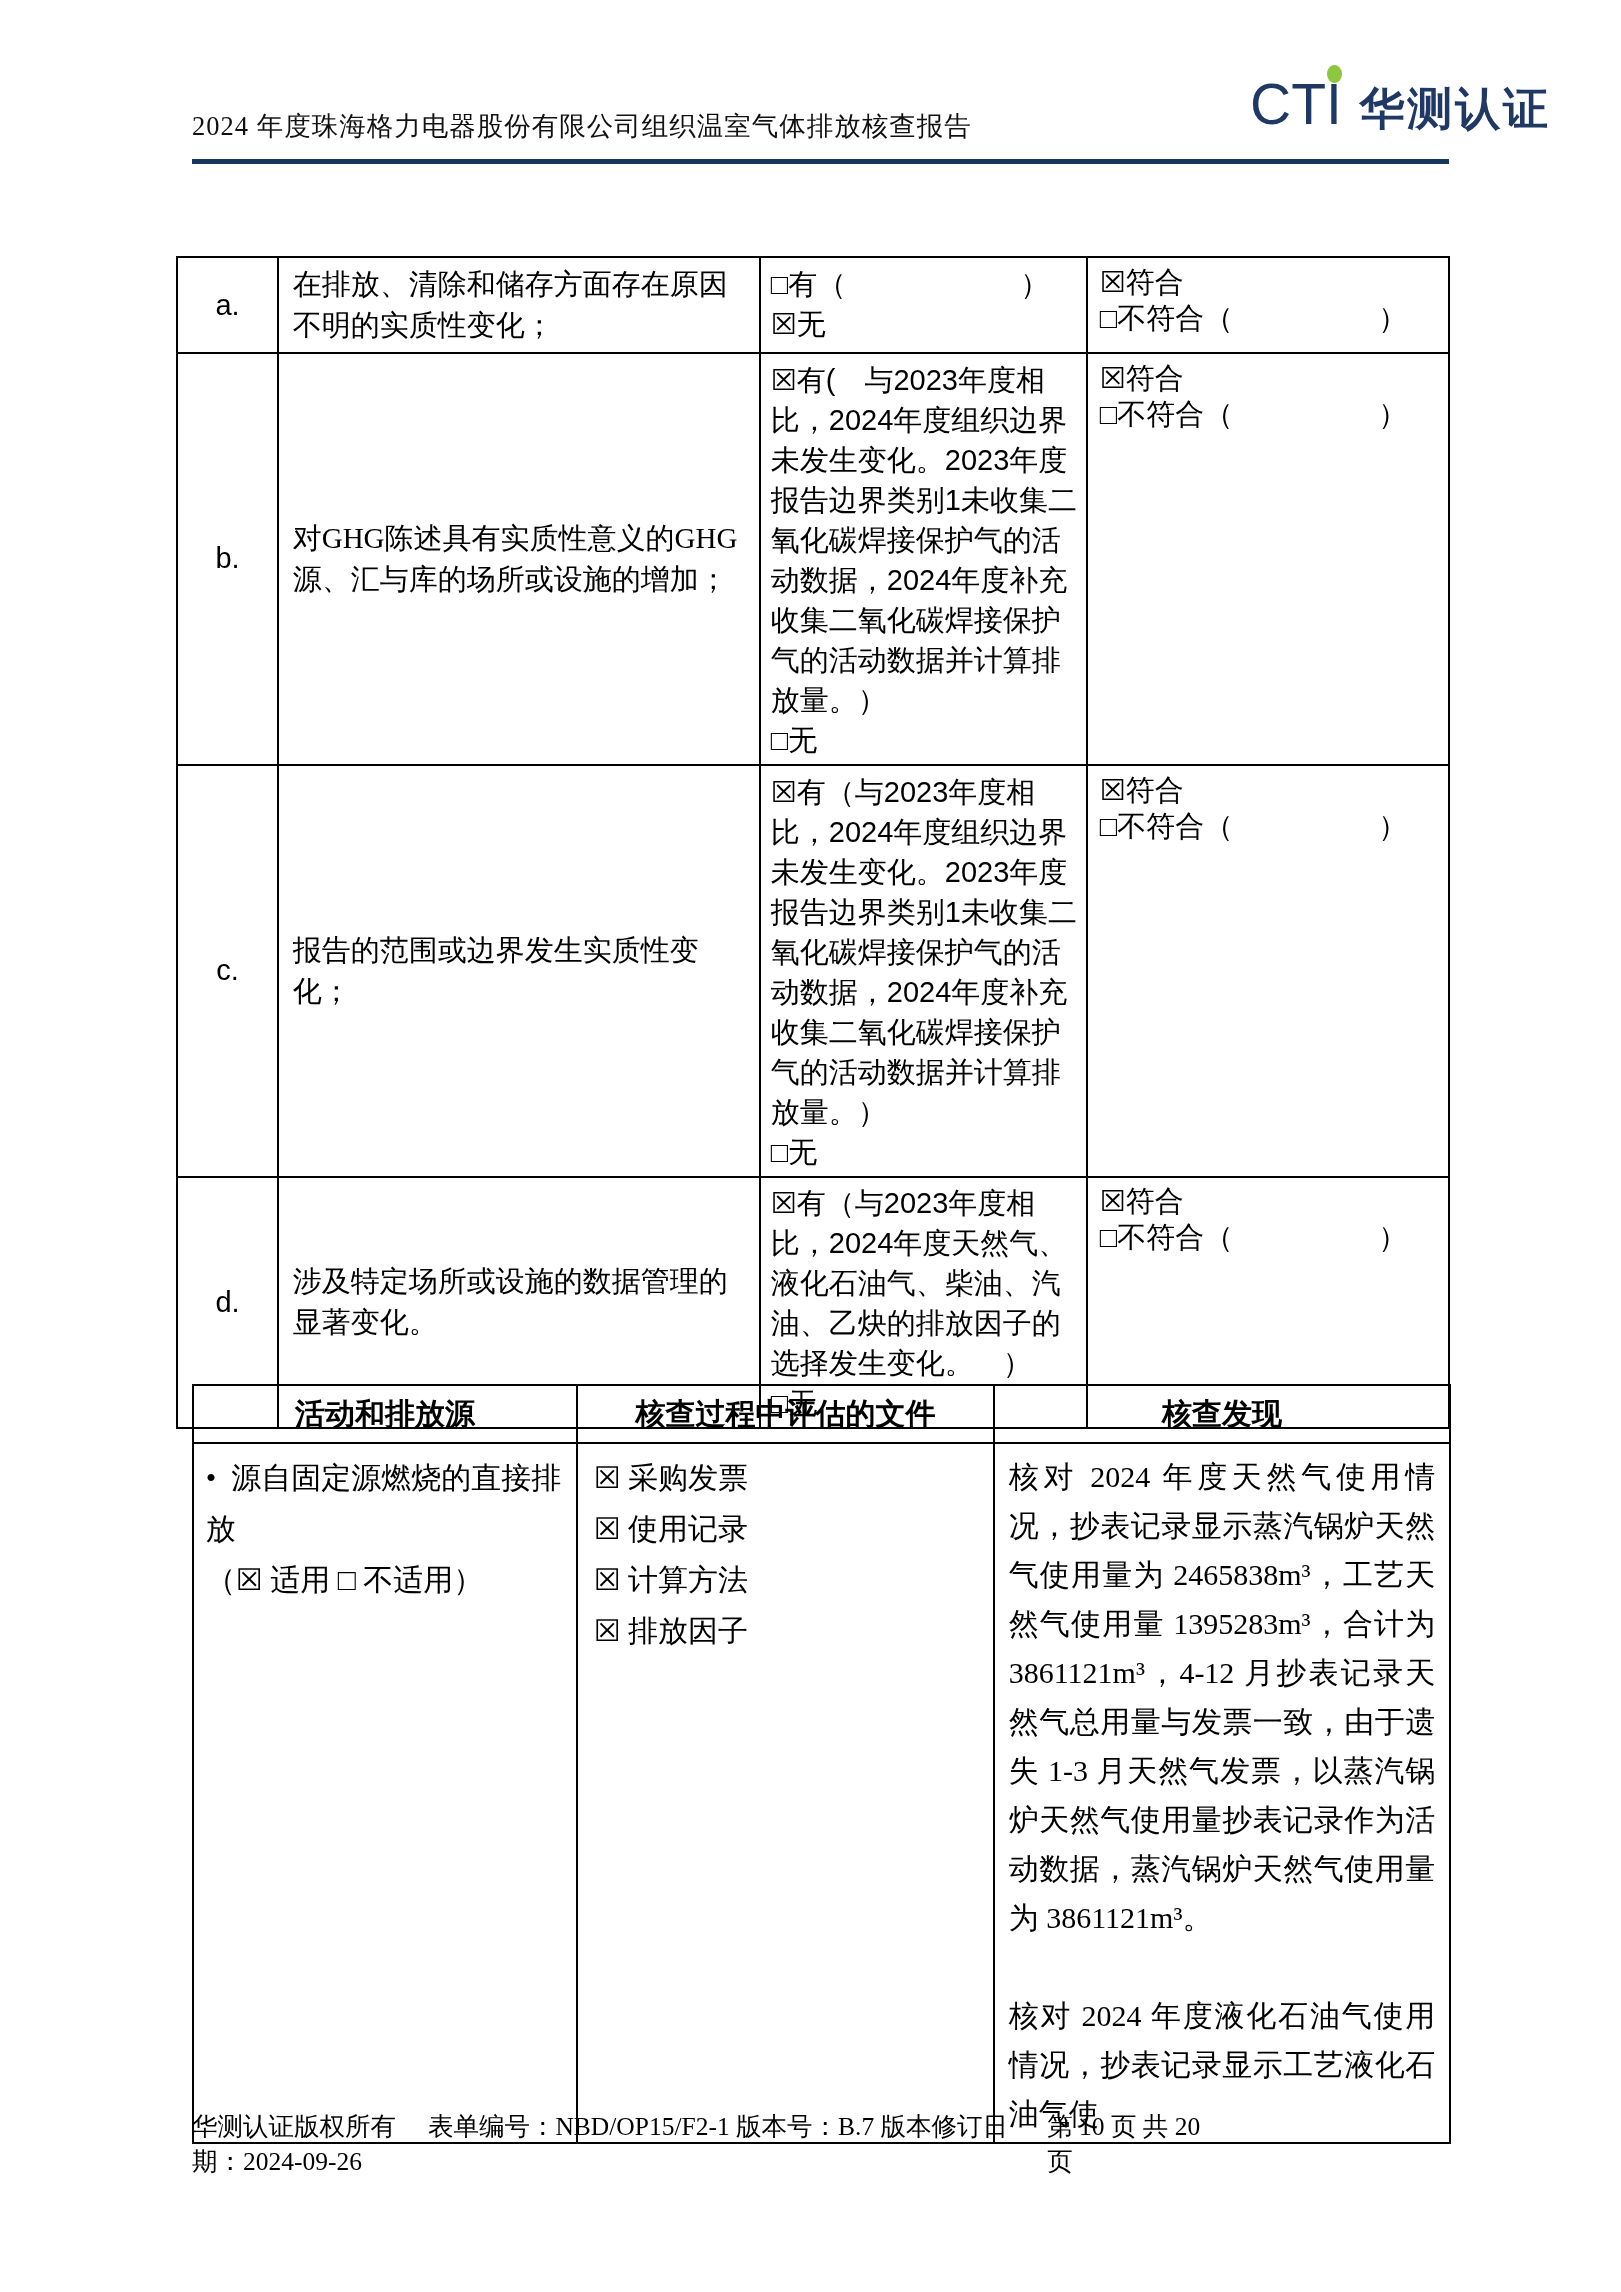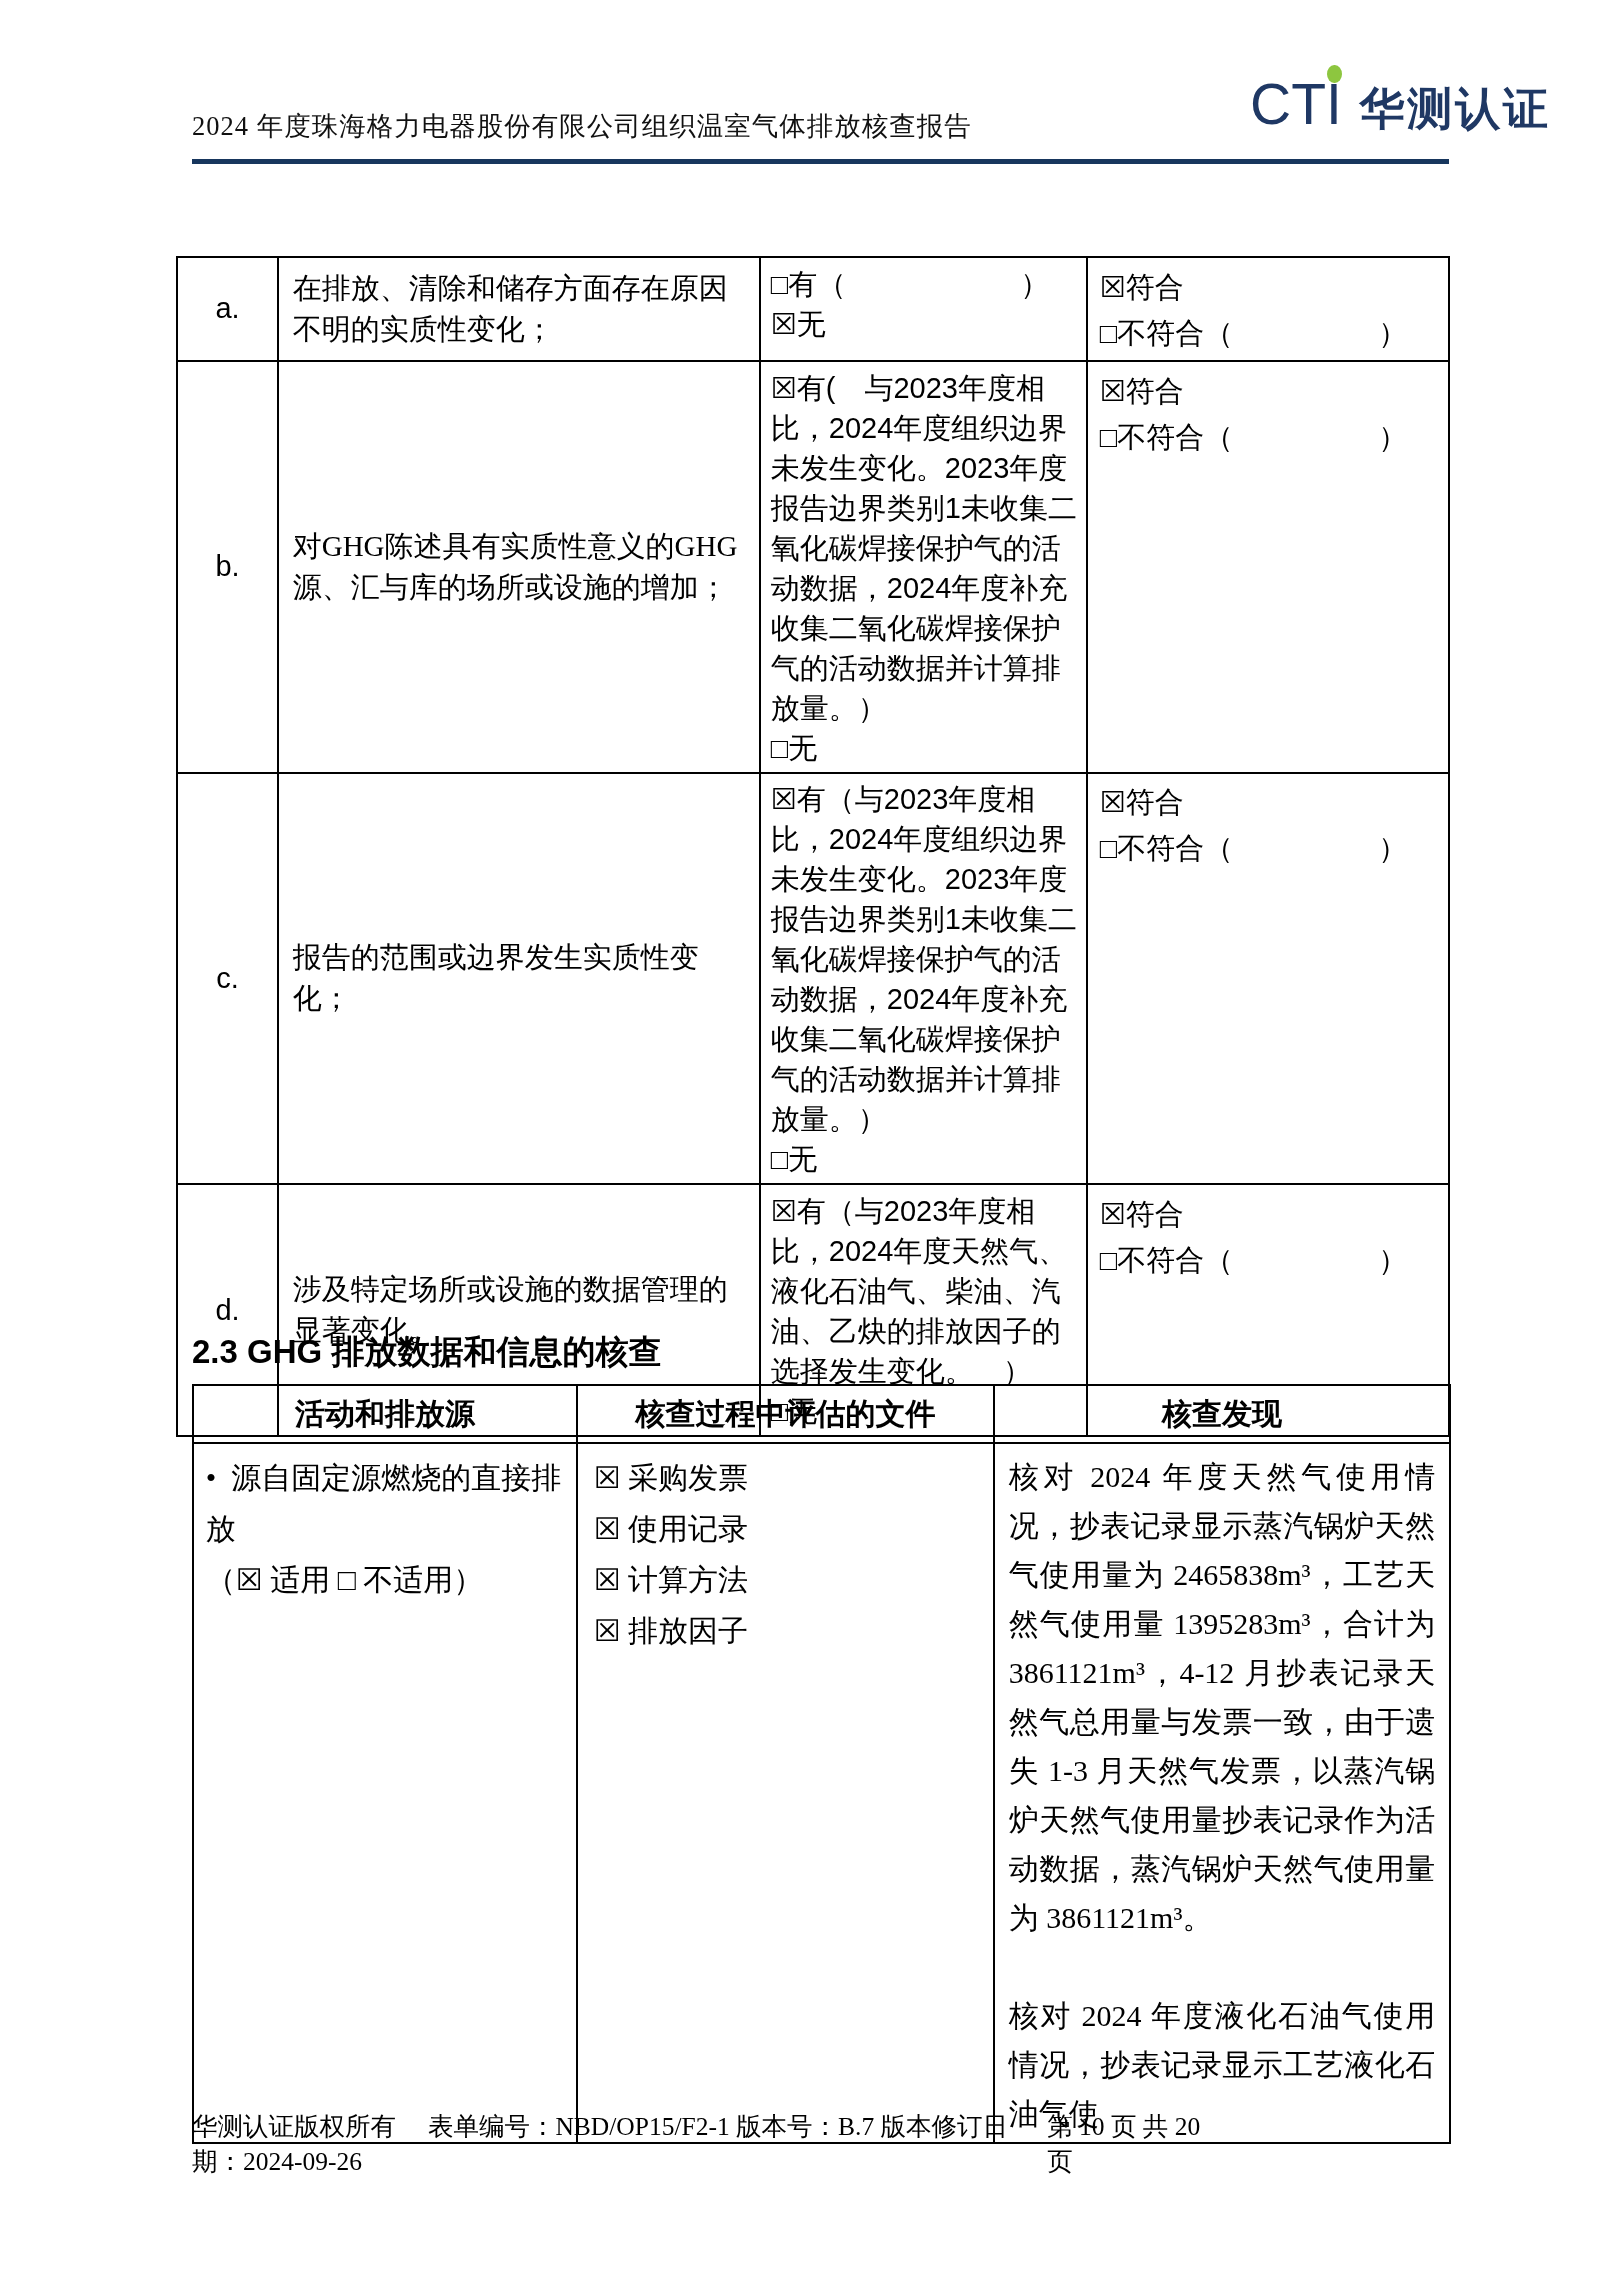--- a/index.html
+++ b/index.html
@@ -44,21 +44,21 @@
   }
   .t1 .cell-desc{
     vertical-align:middle;font-family:"Liberation Serif","DejaVu Serif",serif;
     line-height:41px;padding-left:13.7px;padding-right:9.8px;
   }
   .t1 .cell-answer{
     vertical-align:top;line-height:40px;white-space:pre-wrap;word-break:break-all;
     padding:5.9px 5.9px 3.9px 9.8px;
   }
   .t1 .cell-finding{
-    vertical-align:top;line-height:46px;white-space:pre-wrap;padding:5.9px 5.9px 3.9px 11.8px;
+    vertical-align:top;line-height:36px;white-space:pre-wrap;padding:5.9px 5.9px 3.9px 11.8px;
   }
   .rh-a{height:96px;}.rh-b{height:362px;}.rh-c{height:362px;}.rh-d{height:239px;}
   
   .section-heading{
     position:absolute;left:192px;top:1330px;
     font-family:"Liberation Sans","DejaVu Sans",sans-serif;font-weight:bold;
     font-size:33px;color:#000;
   }
   
   .t2{
@@ -143,21 +143,20 @@
       <td class="cell-id">d.</td>
       <td class="cell-desc">涉及特定场所或设施的数据管理的显著变化。</td>
       <td class="cell-answer">☒有（与2023年度相比，2024年度天然气、液化石油气、柴油、汽油、乙炔的排放因子的选择发生变化。　）
 □无</td>
       <td class="cell-finding">☒符合
 □不符合（　　　　　）</td>
     </tr>
   </tbody>
     </table>
 
-  <div class="section-heading">2.3 GHG 排放数据和信息的核查</div>
 
   <table class="t2">
     <colgroup>
         <col style="width:384px">
         <col style="width:417px">
         <col style="width:456px">
       </colgroup>
     <tbody>
         <tr>
       <th>活动和排放源</th>

